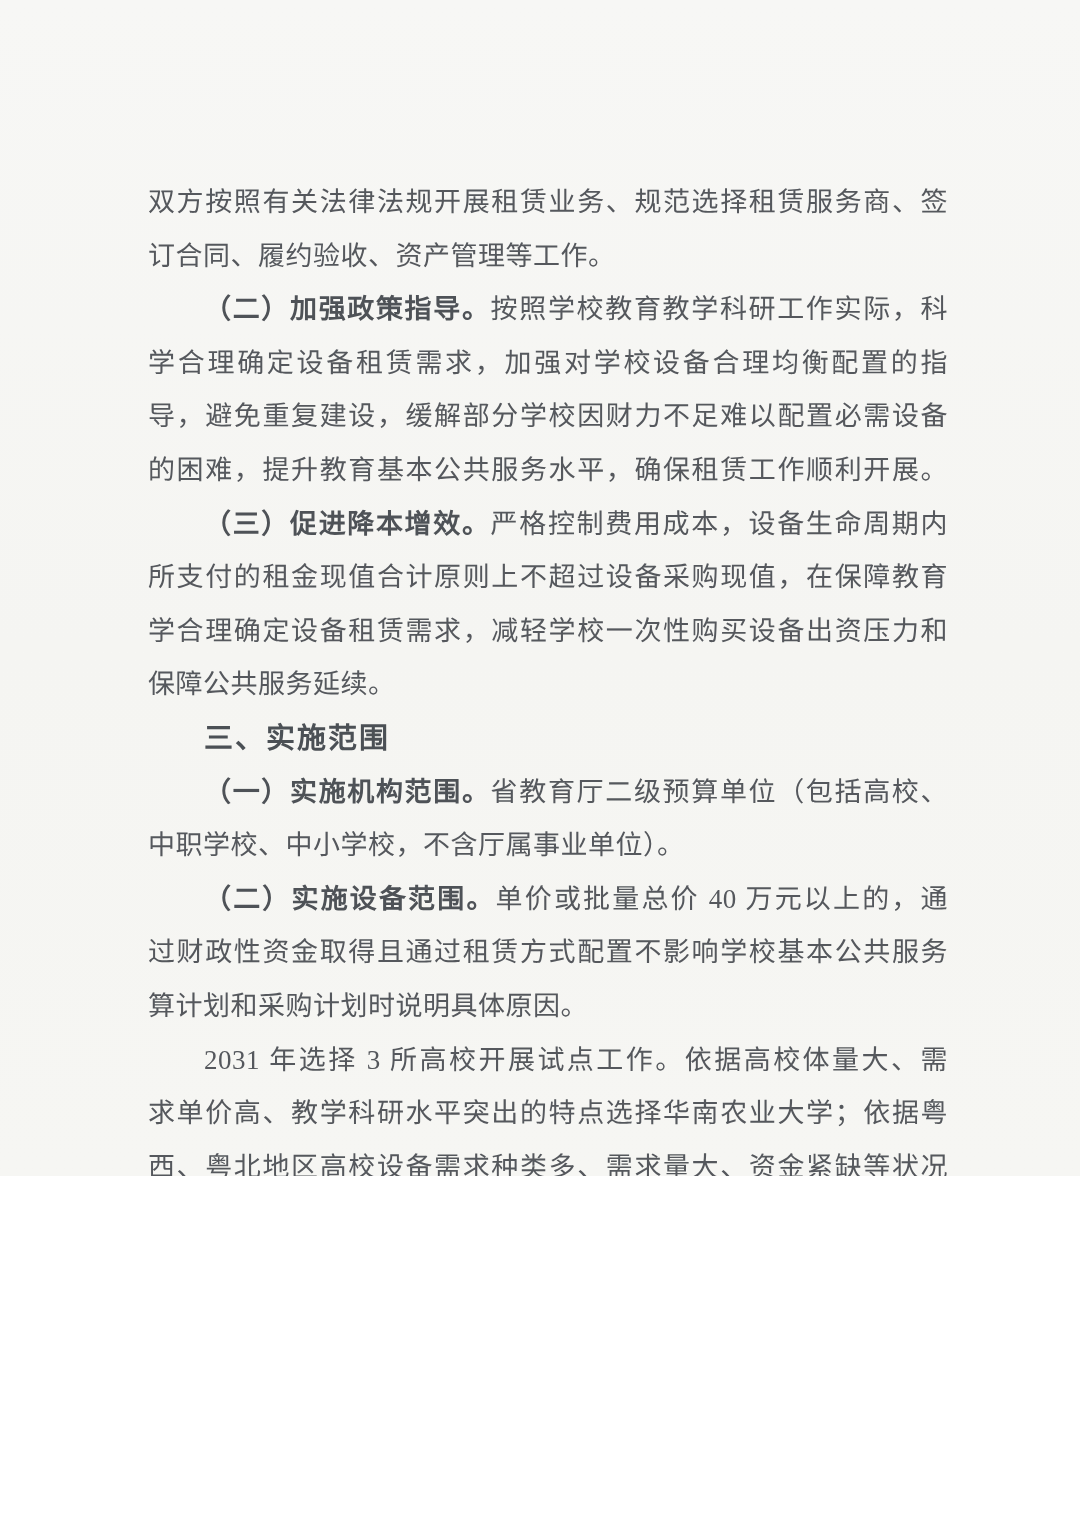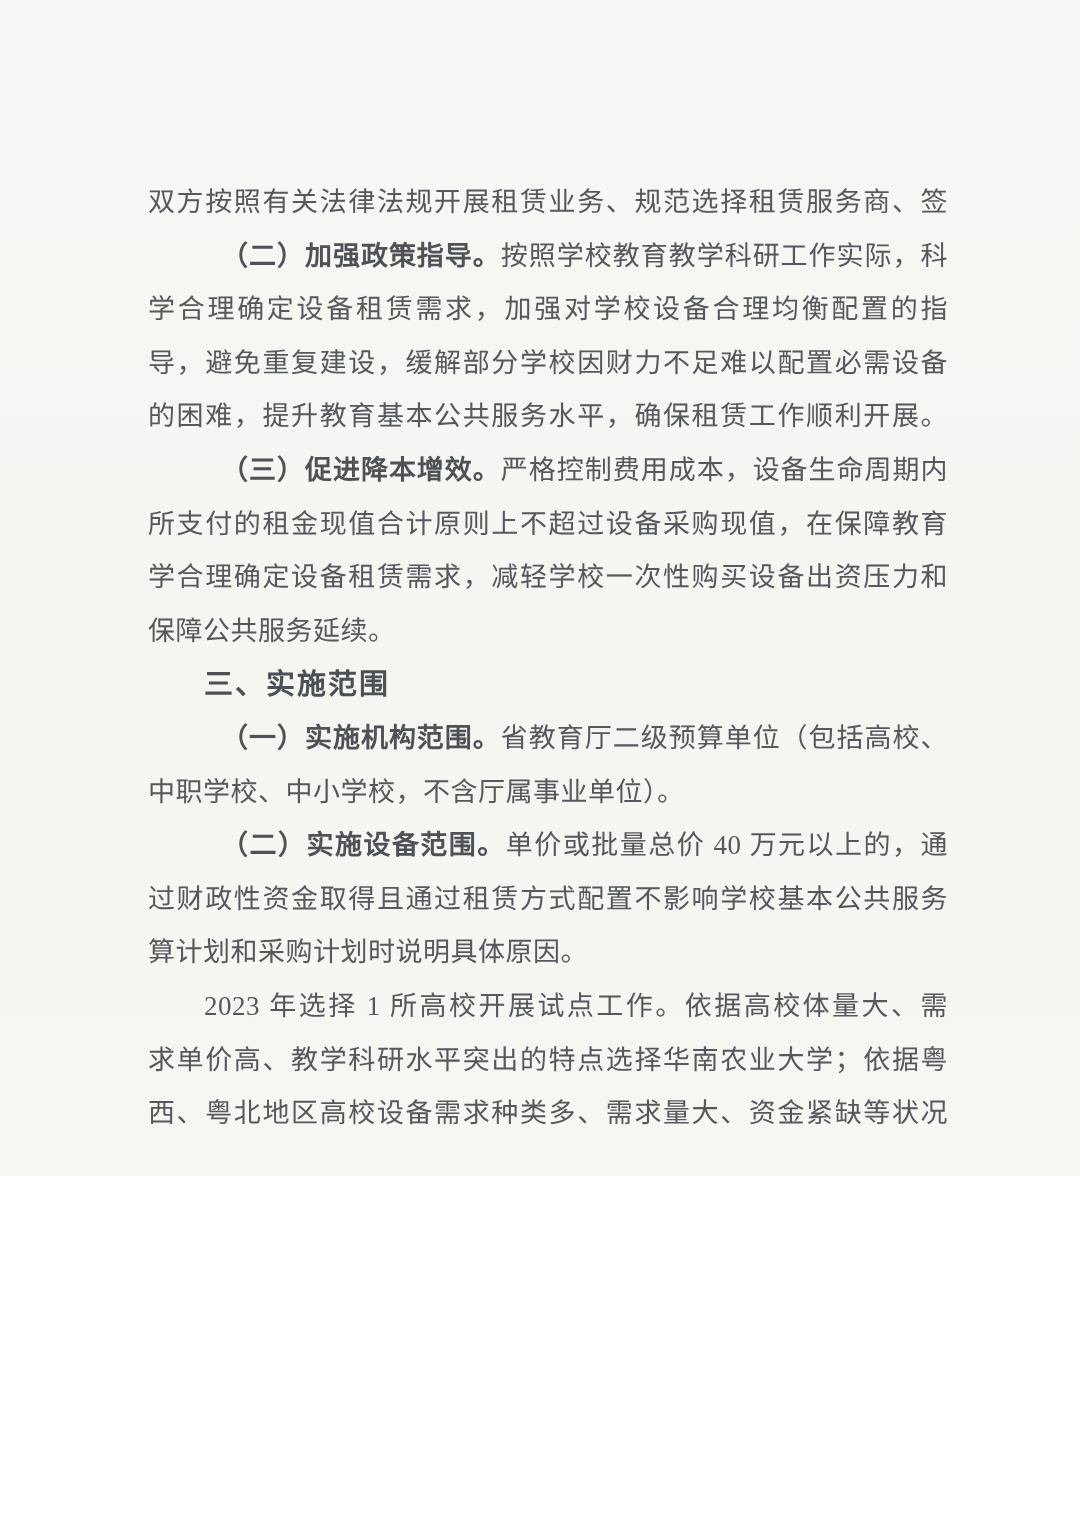--- a/index.html
+++ b/index.html
@@ -36,21 +36,20 @@
   .l {
     text-align: left;
     text-align-last: left;
   }
   .ind {
     text-indent: 56px;
   }
   .lead {
     font-weight: bold;
     color: #4e5257;
-    margin-left: 17px;
   }
   .heading {
     font-family: "Liberation Sans", "DejaVu Sans", sans-serif;
     font-weight: bold;
     font-size: 29px;
     color: #4b5055;
     letter-spacing: 2px;
     text-align: right;
     text-align-last: left;
   }
@@ -64,20 +63,21 @@
     word-spacing: 8px;
   }
 </style>
 </head>
 <body>
 
 <div class="page">
   <div class="content">
 
     <div class="line j">双方按照有关法律法规开展租赁业务、规范选择租赁服务商、签</div>
+    <div class="line l">订合同、履约验收、资产管理等工作。</div>
 
     <div class="line j ind"><span class="lead">（二）加强政策指导。</span><span>按照学校教育教学科研工作实际，科</span></div>
     <div class="line j">学合理确定设备租赁需求，加强对学校设备合理均衡配置的指</div>
     <div class="line j">导，避免重复建设，缓解部分学校因财力不足难以配置必需设备</div>
     <div class="line j">的困难，提升教育基本公共服务水平，确保租赁工作顺利开展。</div>
 
     <div class="line j ind"><span class="lead">（三）促进降本增效。</span><span>严格控制费用成本，设备生命周期内</span></div>
     <div class="line j">所支付的租金现值合计原则上不超过设备采购现值，在保障教育</div>
     <div class="line j">学合理确定设备租赁需求，减轻学校一次性购买设备出资压力和</div>
     <div class="line l">保障公共服务延续。</div>
@@ -85,20 +85,20 @@
     <div class="line heading ind">三、实施范围</div>
 
     <div class="line j ind"><span class="lead">（一）实施机构范围。</span><span>省教育厅二级预算单位（包括高校、</span></div>
     <div class="line l">中职学校、中小学校，不含厅属事业单位）。</div>
 
     <div class="line j ind"><span class="lead">（二）实施设备范围。</span><span>单价或批量总价 40 万元以上的，通</span></div>
     <div class="line j">过财政性资金取得且通过租赁方式配置不影响学校基本公共服务</div>
     <div class="line l">算计划和采购计划时说明具体原因。</div>
 
 
-    <div class="line j ind">2023 年选择 1 所高校开展试点工作。依据高校体量大、需</div>
+    <div class="line j ind">2031 年选择 3 所高校开展试点工作。依据高校体量大、需</div>
     <div class="line j">求单价高、教学科研水平突出的特点选择华南农业大学；依据粤</div>
     <div class="line j">西、粤北地区高校设备需求种类多、需求量大、资金紧缺等状况</div>
 
   </div>
 
   <div class="footer">— 8 —</div>
 </div>
 
 </body></html>

